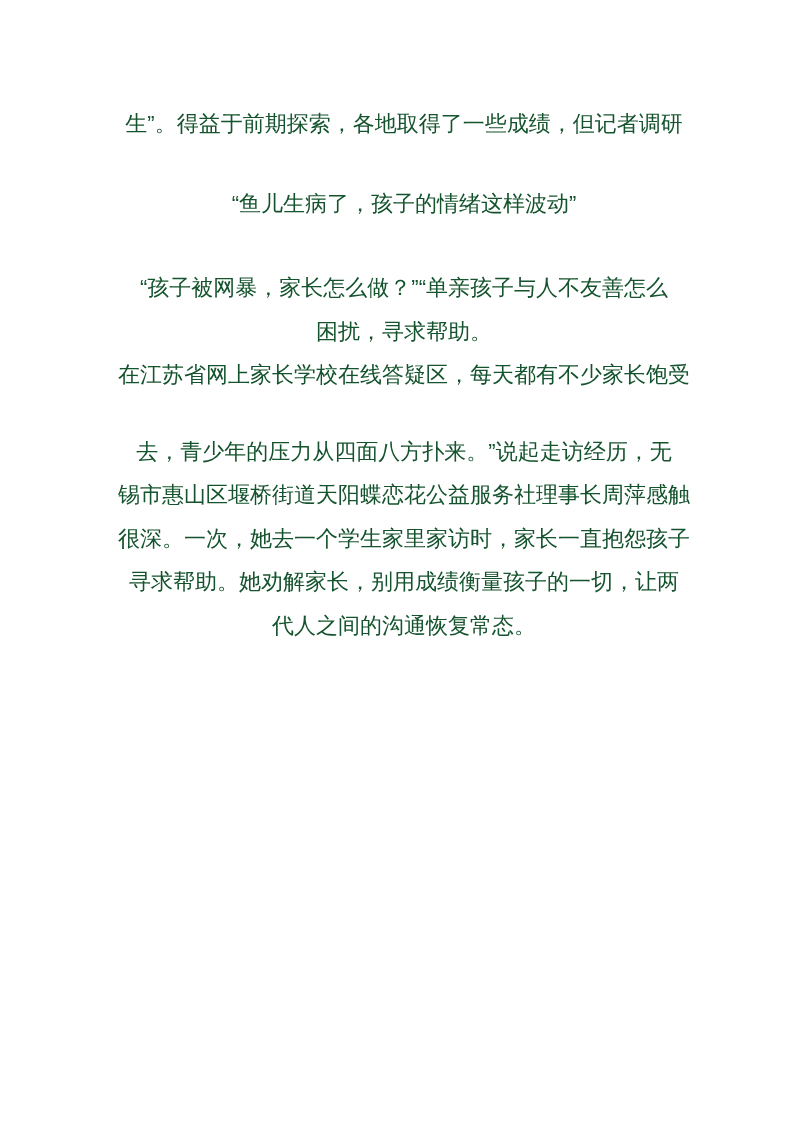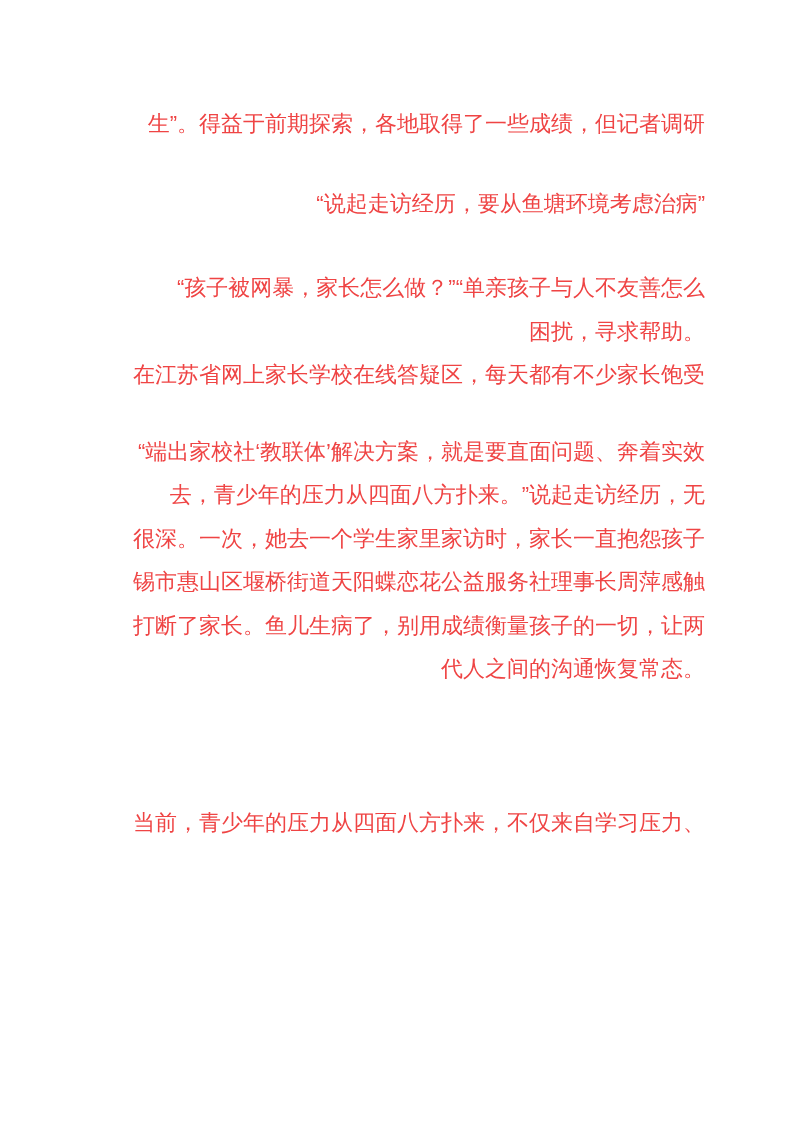--- a/index.html
+++ b/index.html
@@ -14,57 +14,53 @@
   }
   .doc {
     width: 793px;
     height: 1122px;
     background: #ffffff;
     padding: 102px 88px 0 103px;
   }
   .para {
     font-size: 22px;
     line-height: 43.5px;
-    color: #ef4444;
-    text-align: right;
+    color: #14532d;
+    text-align: center;
   }
   .line {
     white-space: nowrap;
     height: 43.5px;
   }
   .mb36 { margin-bottom: 36px; }
   .mb41 { margin-bottom: 41px; }
   .mb33 { margin-bottom: 33px; }
   .mb110 { margin-bottom: 110px; }
 </style>
 </head>
 <body>
 
 <div class="doc">
 
   <div class="para mb36">
     <div class="line">生”。得益于前期探索，各地取得了一些成绩，但记者调研</div>
   </div>
 
   <div class="para mb41">
-    <div class="line">“说起走访经历，要从鱼塘环境考虑治病”</div>
+    <div class="line">“鱼儿生病了，孩子的情绪这样波动”</div>
   </div>
 
   <div class="para mb33">
     <div class="line">“孩子被网暴，家长怎么做？”“单亲孩子与人不友善怎么</div>
     <div class="line">困扰，寻求帮助。</div>
     <div class="line">在江苏省网上家长学校在线答疑区，每天都有不少家长饱受</div>
   </div>
 
   <div class="para mb110">
-    <div class="line">“端出家校社‘教联体’解决方案，就是要直面问题、奔着实效</div>
     <div class="line">去，青少年的压力从四面八方扑来。”说起走访经历，无</div>
+    <div class="line">锡市惠山区堰桥街道天阳蝶恋花公益服务社理事长周萍感触</div>
     <div class="line">很深。一次，她去一个学生家里家访时，家长一直抱怨孩子</div>
-    <div class="line">锡市惠山区堰桥街道天阳蝶恋花公益服务社理事长周萍感触</div>
-    <div class="line">打断了家长。鱼儿生病了，别用成绩衡量孩子的一切，让两</div>
+    <div class="line">寻求帮助。她劝解家长，别用成绩衡量孩子的一切，让两</div>
     <div class="line">代人之间的沟通恢复常态。</div>
   </div>
 
-  <div class="para">
-    <div class="line">当前，青少年的压力从四面八方扑来，不仅来自学习压力、</div>
-  </div>
 
 </div>
 
 </body></html>

